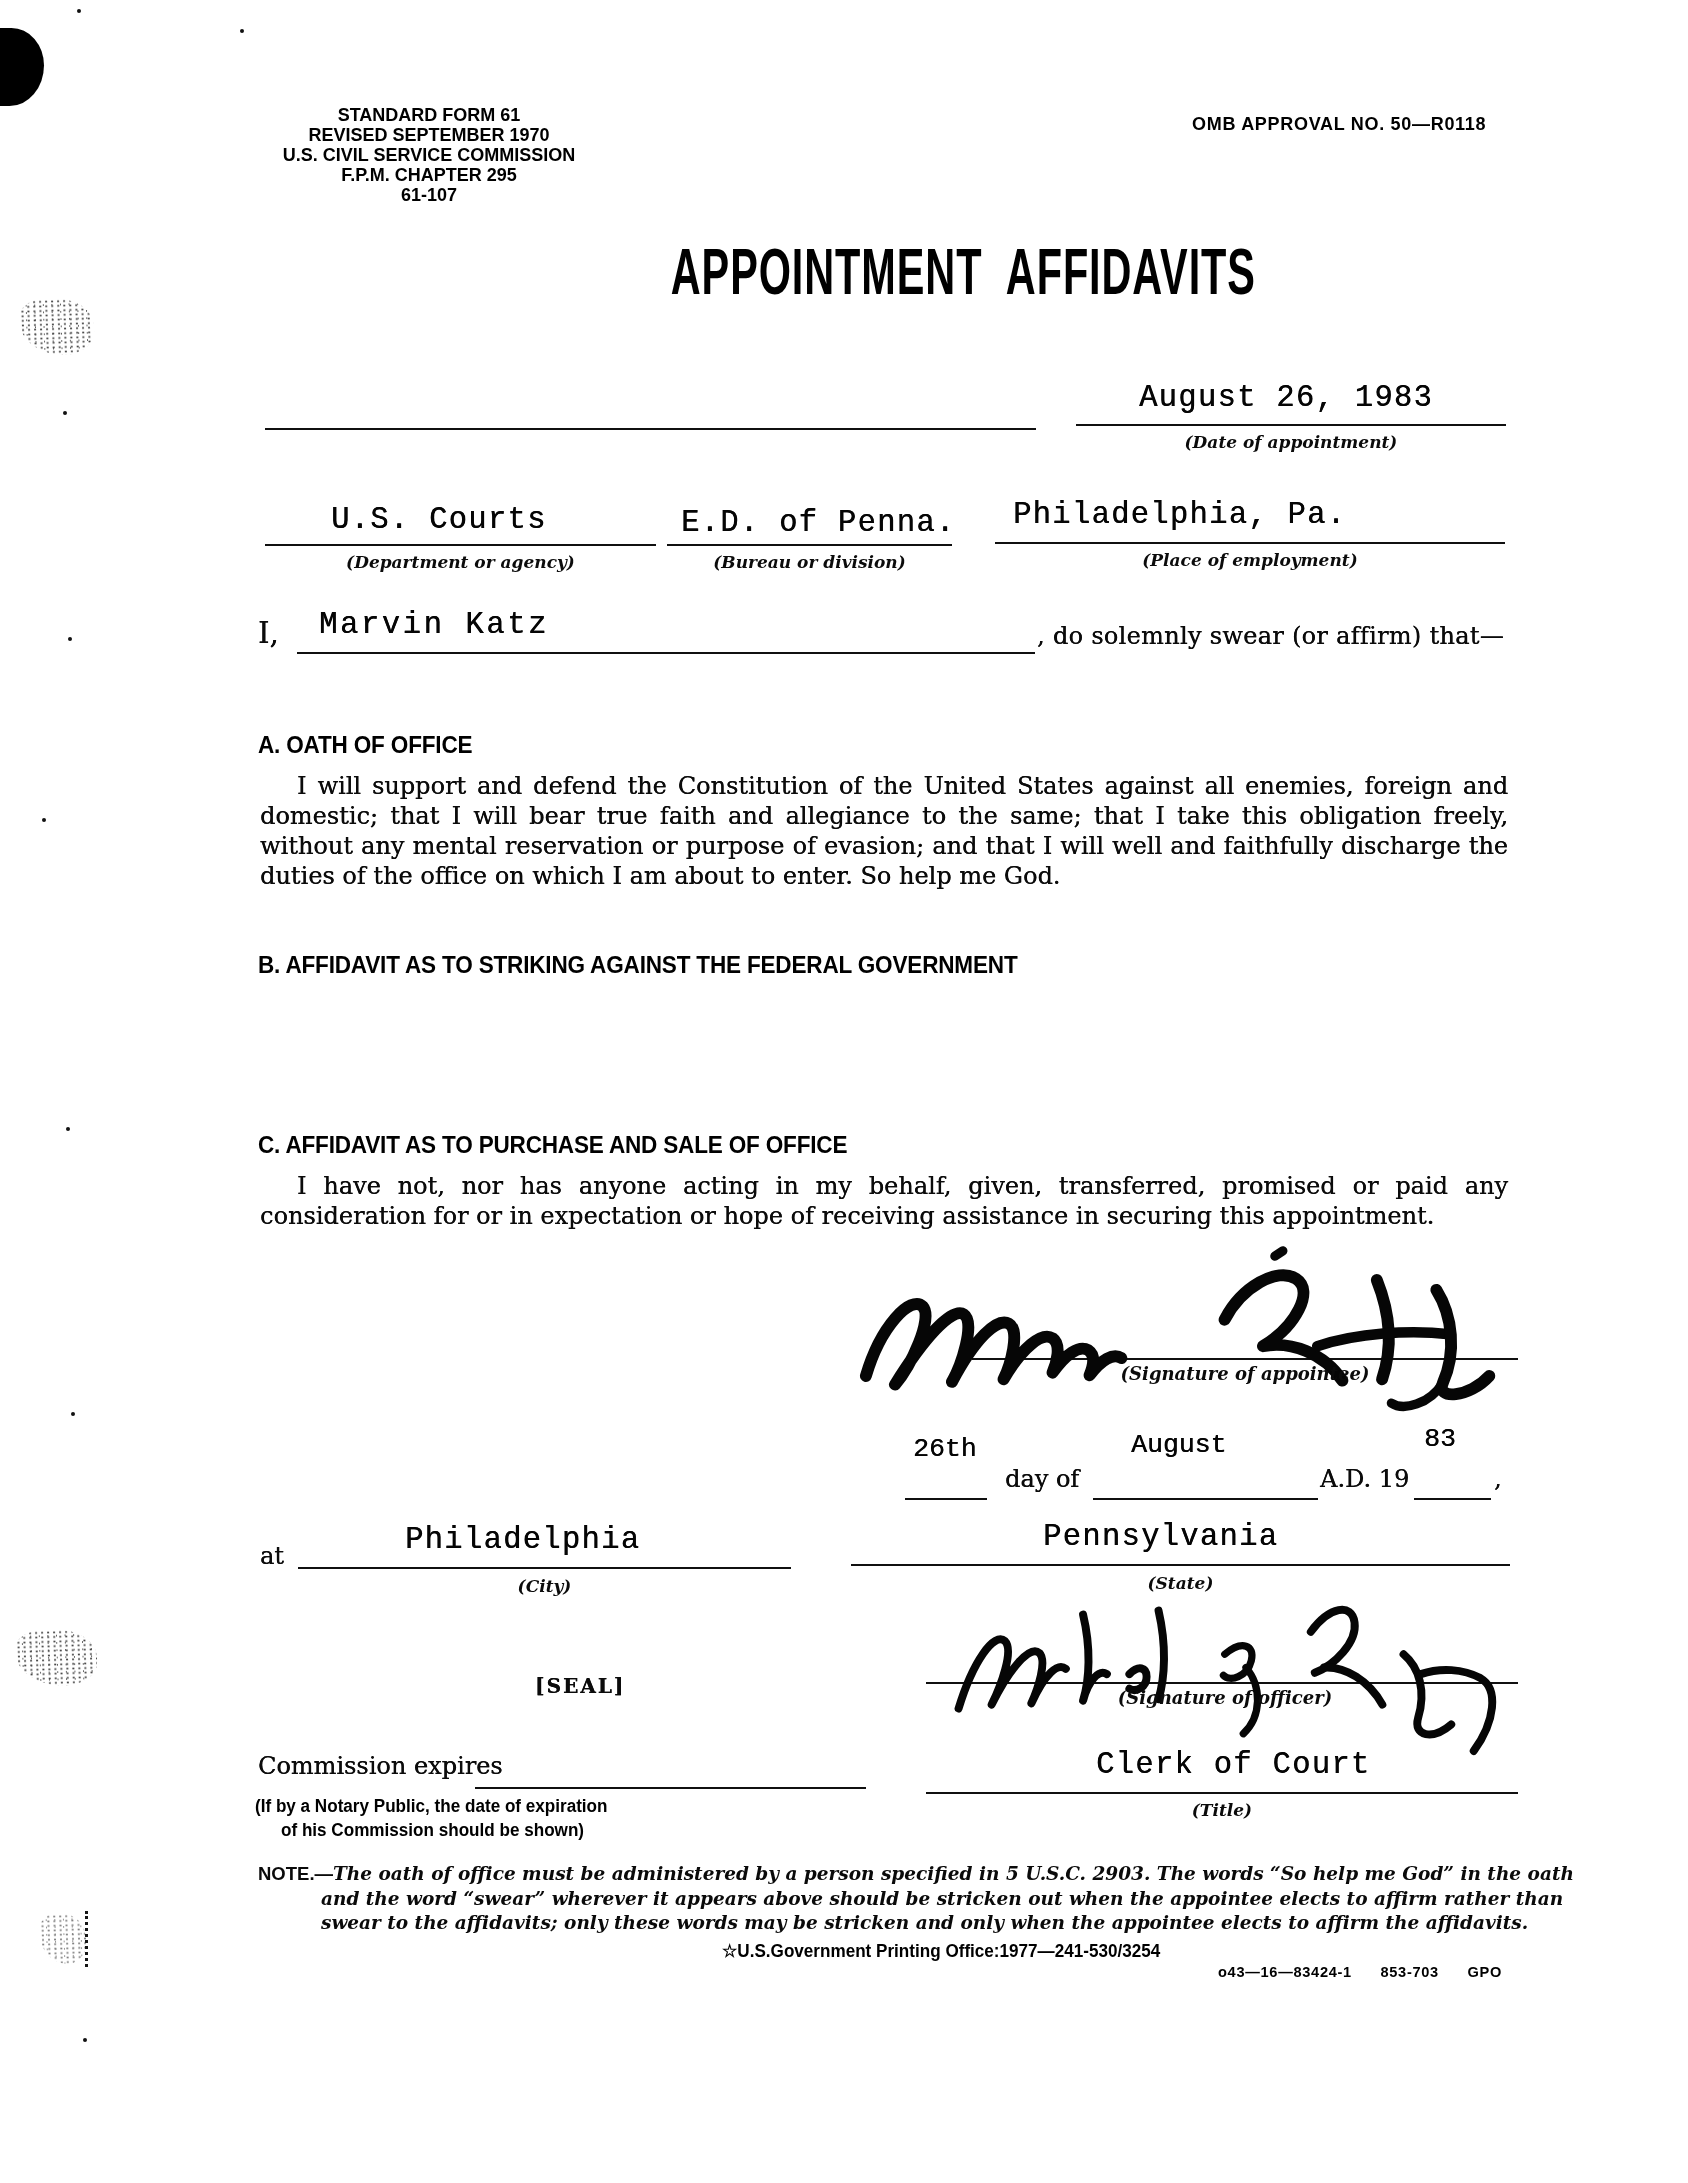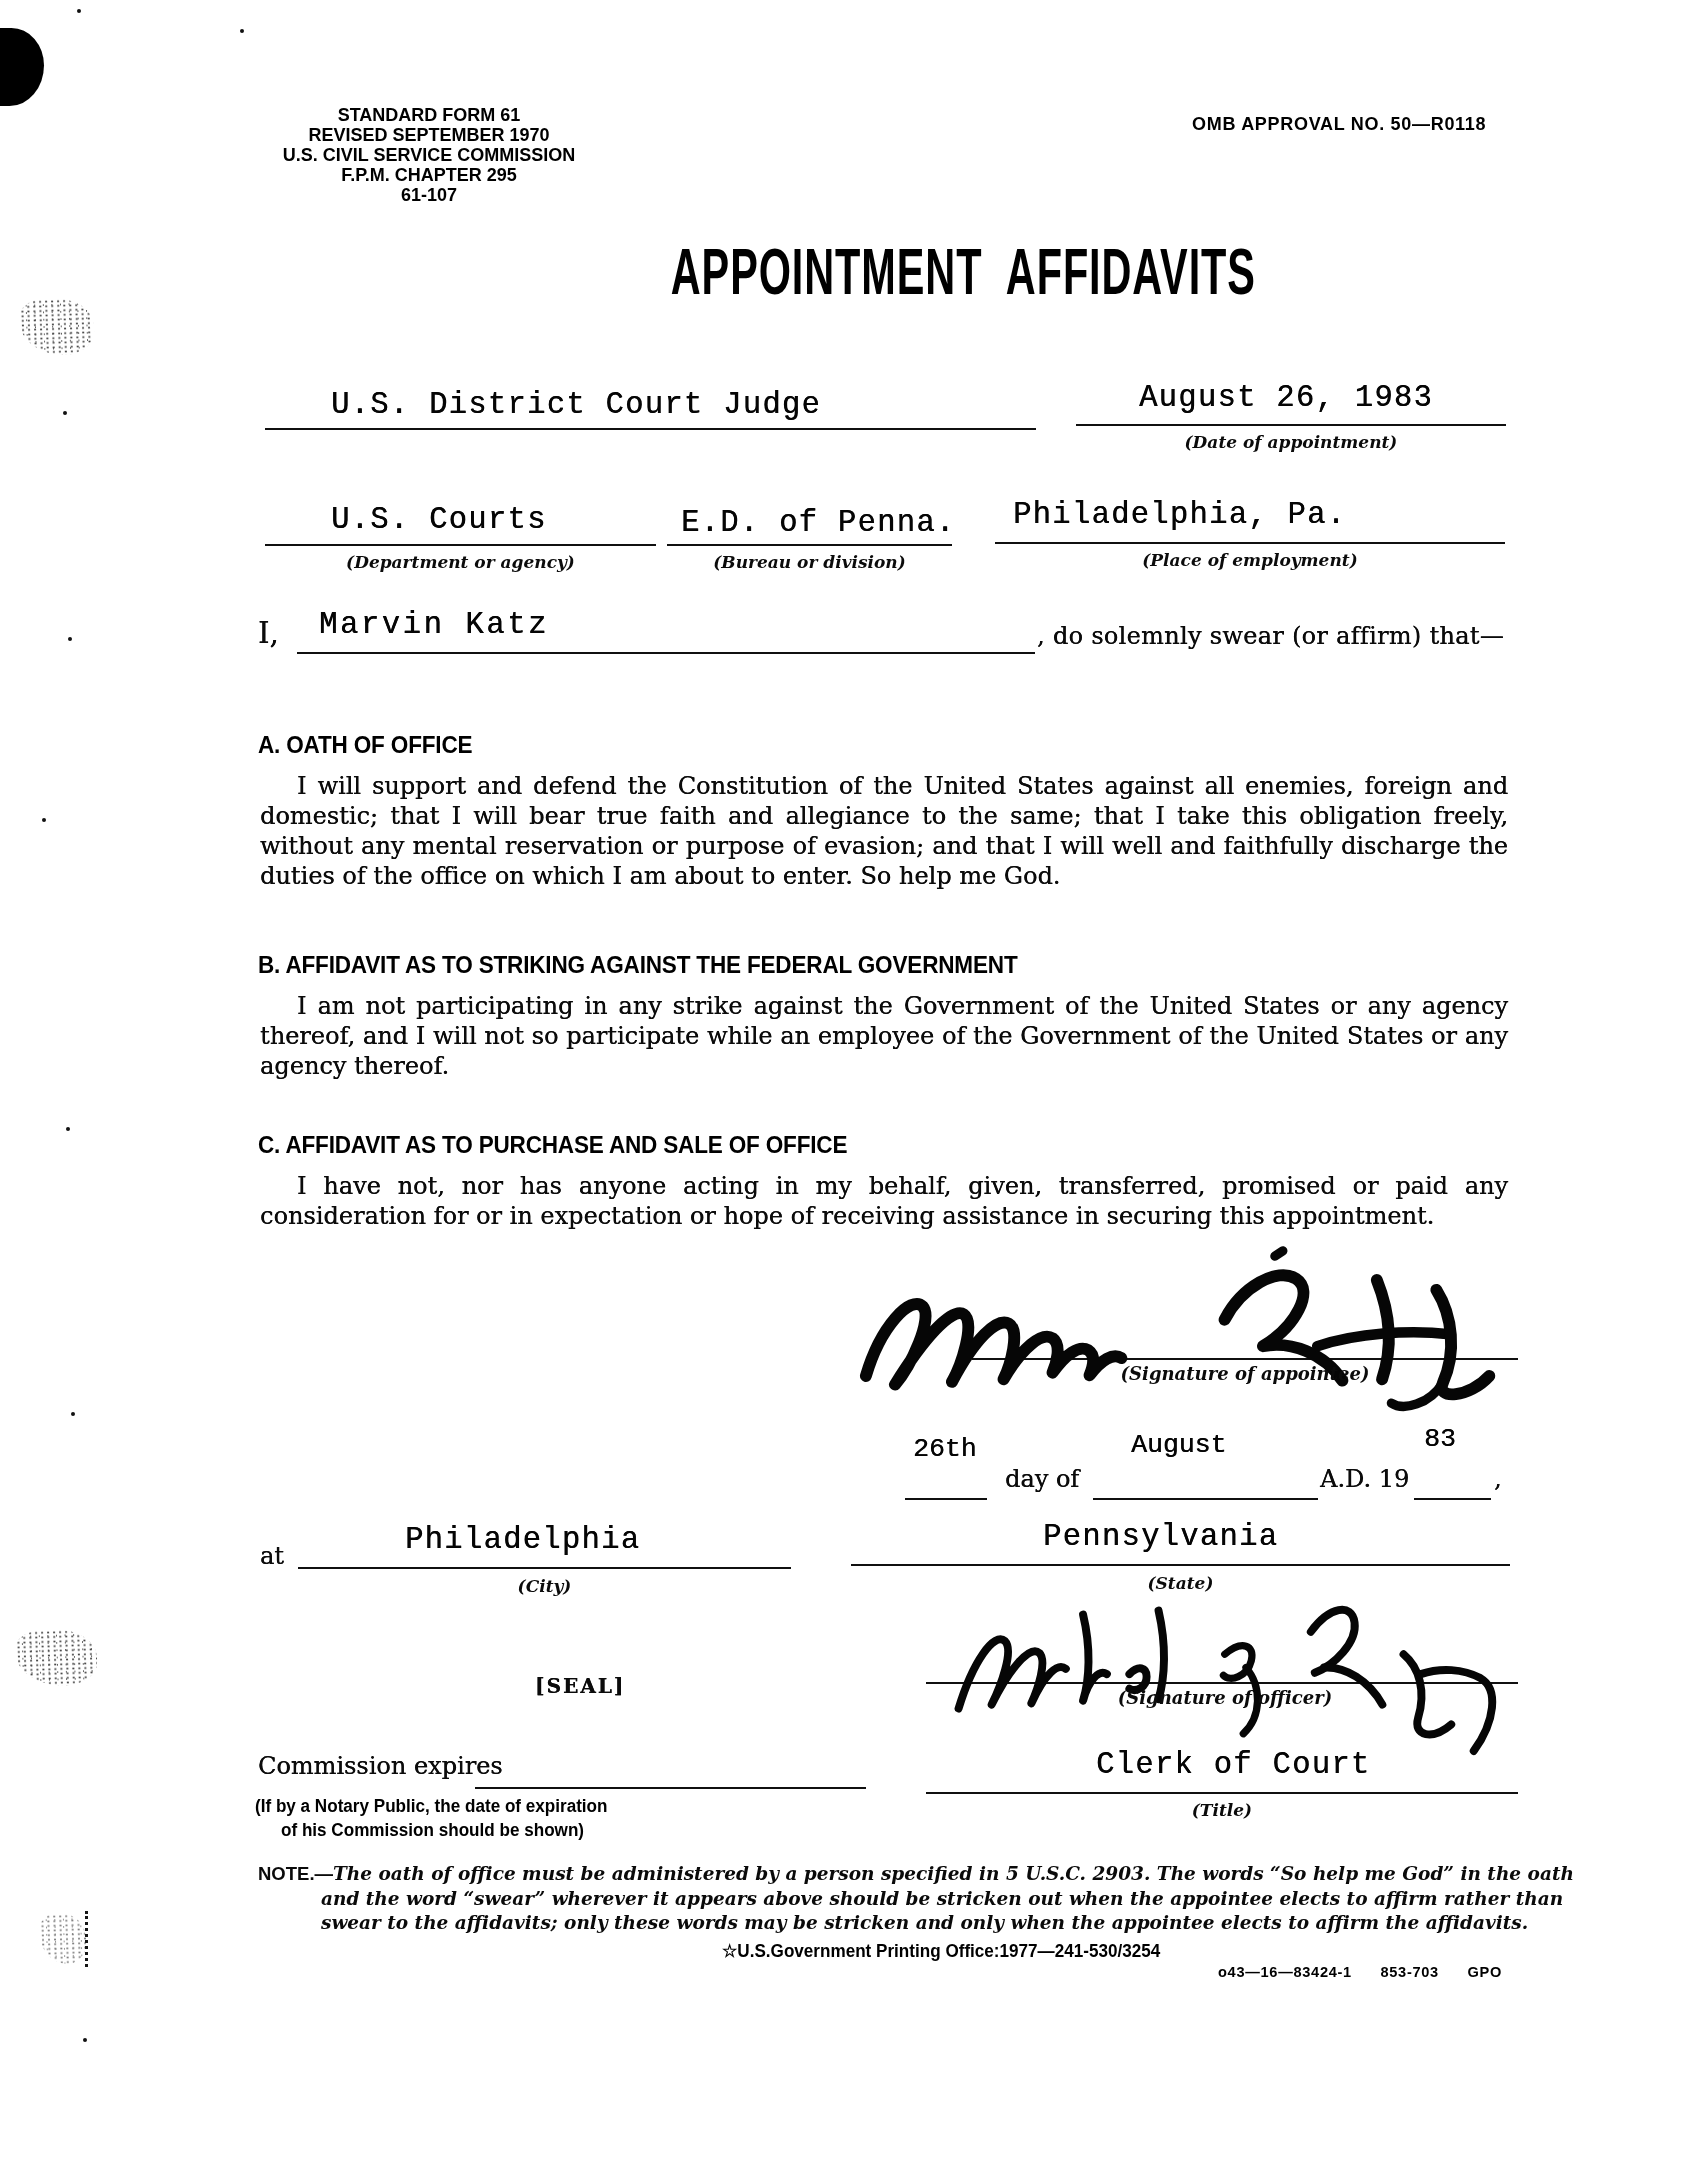--- a/index.html
+++ b/index.html
@@ -49,21 +49,20 @@
     <div>REVISED SEPTEMBER 1970</div>
     <div>U.S. CIVIL SERVICE COMMISSION</div>
     <div>F.P.M. CHAPTER 295</div>
     <div>61-107</div>
   </div>
 
   <div class="abs smallhead" style="left:1192px;top:114px;letter-spacing:0.7px;">OMB APPROVAL NO. 50—R0118</div>
 
   <div class="abs title" style="left:569px;top:237px;width:636px;">APPOINTMENT AFFIDAVITS</div>
 
-  <div class="abs mono" style="left:331px;top:388px;letter-spacing:1.3px;">U.S. District Court Judge</div>
   <div class="abs rule" style="left:265px;top:428px;width:771px;"></div>
 
   <div class="abs mono" style="left:1139px;top:381px;letter-spacing:1.3px;">August 26, 1983</div>
   <div class="abs rule" style="left:1076px;top:424px;width:430px;"></div>
   <div class="abs lbl" style="left:1076px;top:432px;width:430px;">(Date of appointment)</div>
 
   <div class="abs mono" style="left:331px;top:503px;letter-spacing:1.3px;">U.S. Courts</div>
   <div class="abs rule" style="left:265px;top:544px;width:391px;"></div>
   <div class="abs lbl" style="left:265px;top:552px;width:391px;">(Department or agency)</div>
 
@@ -77,21 +76,20 @@
 
   <div class="abs serif ink" style="left:258px;top:616px;font-size:29px;">I,</div>
   <div class="abs mono" style="left:319px;top:608px;letter-spacing:2.6px;">Marvin Katz</div>
   <div class="abs rule" style="left:297px;top:652px;width:738px;"></div>
   <div class="abs serif ink" style="left:1037px;top:622px;letter-spacing:0.3px;">, do solemnly swear (or affirm) that—</div>
 
   <div class="abs heading" style="left:258px;top:731px;">A. OATH OF OFFICE</div>
   <div class="abs para ink" style="left:260px;top:771px;width:1248px;">I will support and defend the Constitution of the United States against all enemies, foreign and domestic; that I will bear true faith and allegiance to the same; that I take this obligation freely, without any mental reservation or purpose of evasion; and that I will well and faithfully discharge the duties of the office on which I am about to enter. So help me God.</div>
 
   <div class="abs heading" style="left:258px;top:951px;">B. AFFIDAVIT AS TO STRIKING AGAINST THE FEDERAL GOVERNMENT</div>
-  <div class="abs para ink" style="left:260px;top:991px;width:1248px;">I am not participating in any strike against the Government of the United States or any agency thereof, and I will not so participate while an employee of the Government of the United States or any agency thereof.</div>
 
   <div class="abs heading" style="left:258px;top:1131px;">C. AFFIDAVIT AS TO PURCHASE AND SALE OF OFFICE</div>
   <div class="abs para ink" style="left:260px;top:1171px;width:1248px;">I have not, nor has anyone acting in my behalf, given, transferred, promised or paid any consideration for or in expectation or hope of receiving assistance in securing this appointment.</div>
 
   <div class="abs rule" style="left:972px;top:1358px;width:546px;"></div>
   <svg class="abs sig" style="left:854px;top:1240px;" width="675" height="166" viewBox="0 0 1020 250">
     <path stroke-width="18" d="M18,205 C40,130 86,82 104,100 C120,118 86,190 62,218 C104,150 148,100 166,112 C184,124 162,190 148,214 C182,150 216,116 234,126 C252,136 236,190 226,210 C254,162 284,138 300,148 C314,158 306,186 300,200 C320,172 340,158 354,166 C366,174 360,194 356,204 C374,180 392,170 404,178"></path>
     <path stroke-width="18" d="M560,120 C586,70 640,40 668,58 C696,76 668,130 618,160 C660,152 710,170 738,212"></path>
     <path stroke-width="14" d="M636,24 l12,-8"></path>
     <path stroke-width="18" d="M790,60 C810,110 815,160 798,210"></path>

